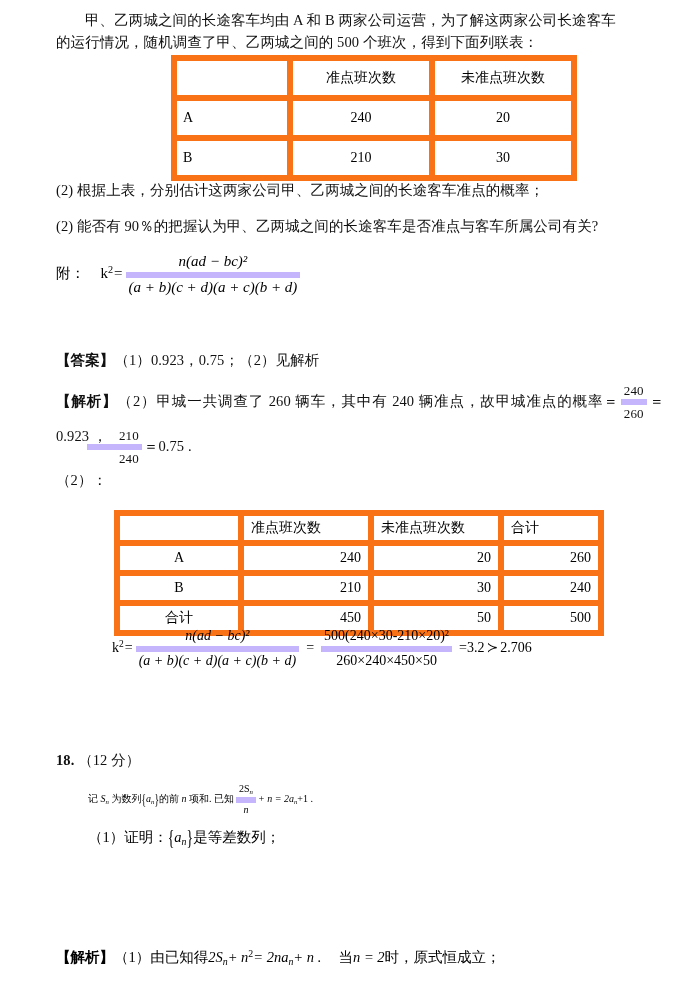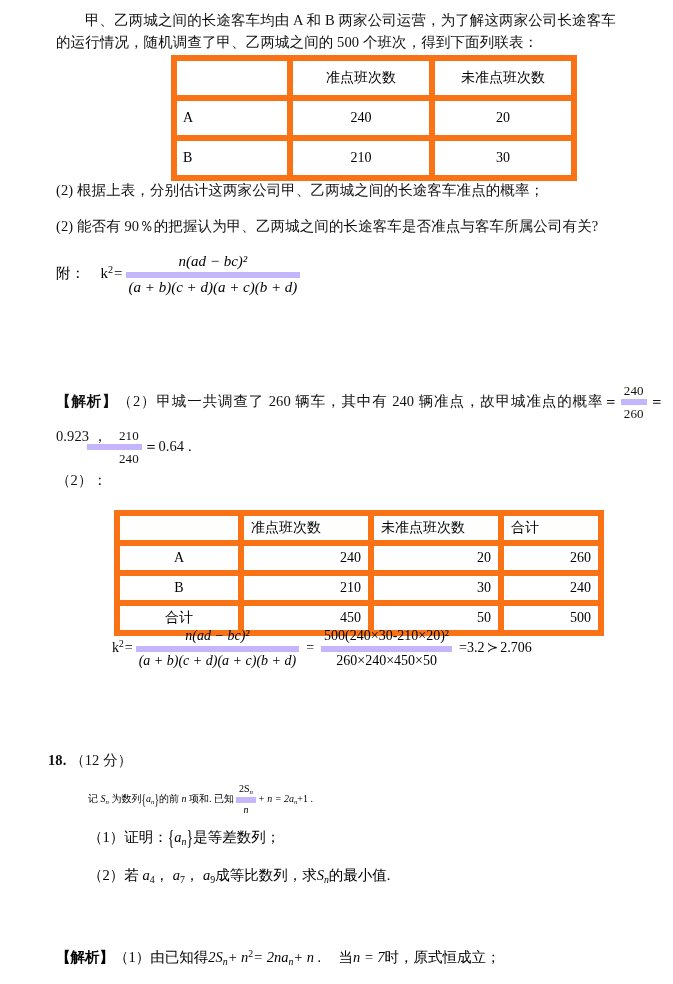--- a/index.html
+++ b/index.html
@@ -162,27 +162,30 @@
   <div class="para body-text" style="top:214px;">
     <span>(2) 能否有 90％的把握认为甲、乙两城之间的长途客车是否准点与客车所属公司有关?</span>
   </div>
 
   <div class="formula-block" style="left:56px; top:253px;">
     <span style="font-size:14.5px;">附：</span>
     <span style="display:inline-block; width:8px;"></span>
     <span class="mn" style="font-size:15px;">k</span><span class="sup">2</span><span class="op">=</span><span class="frac math"><span class="num">n(ad − bc)²</span><span class="den">(a + b)(c + d)(a + c)(b + d)</span></span>
   </div>
 
+  <div class="para body-text" style="top:348px;">
+    <span style="font-weight:bold;">【答案】</span><span>（1）0.923，0.75；（2）见解析</span>
+  </div>
 
   <div class="para body-text" style="top:383px; line-height:28px;">
     <span style="font-weight:bold;">【解析】</span><span>（2）甲城一共调查了 260 辆车，其中有 240 辆准点，故甲城准点的概率＝</span><span class="frac" style="font-style:normal; font-size:13px;"><span class="num">240</span><span class="den">260</span></span><span>＝0.923 ，</span>
   </div>
 
   <div class="para body-text indent2" style="top:428px; line-height:28px;">
-    <span class="frac" style="font-style:normal; font-size:13px;"><span class="num">210</span><span class="den">240</span></span><span>＝0.64 .</span>
+    <span class="frac" style="font-style:normal; font-size:13px;"><span class="num">210</span><span class="den">240</span></span><span>＝0.75 .</span>
   </div>
 
   <div class="para body-text" style="top:468px;">
     <span>（2）：</span>
   </div>
 
   <table class="grid" id="table-contingency-2">
     <tbody>
       <tr>
         <td class="c0 hdr"></td>
@@ -209,44 +212,38 @@
         <td class="c3">500</td>
       </tr>
     </tbody>
   </table>
 
   <div class="formula-block" style="left:112px; top:628px; font-size:14px;">
     <span class="mn">k</span><span class="sup">2</span><span class="op">=</span><span class="frac math"><span class="num">n(ad − bc)²</span><span class="den">(a + b)(c + d)(a + c)(b + d)</span></span><span class="op" style="padding:0 5px;">=</span><span class="frac" style="font-style:normal;"><span class="num">500(240×30-210×20)²</span><span class="den">260×240×450×50</span></span><span class="op" style="padding-left:5px;">=3.2</span><span class="op">≻</span><span class="op">2.706</span>
   </div>
 
 
-  <div class="para" style="left:48px; top:748px;">
+  <div class="para" style="left:56px; top:748px;">
     <span style="font-weight:600;">18.</span>
     <span>（12 分）</span>
   </div>
 
   <div class="formula-block" style="left:88px; top:783px; font-size:10px;">
     <span>记</span>
     <span class="mi">S</span><span class="sub">n</span>
     <span>为数列</span><span class="setbrace">{</span><span class="mi">a</span><span class="sub">n</span><span class="setbrace">}</span><span>的前</span>
     <span class="mi">n</span>
     <span>项和.  已知</span><span class="frac" style="font-style:normal;"><span class="num"><span class="mi" style="font-style:normal;">2S</span><span class="sub">n</span></span><span class="den mi">n</span></span><span class="mi">+ n = 2a</span><span class="sub">n</span><span class="mn">+1 .</span>
   </div>
 
   <div class="formula-block" style="left:88px; top:828px; font-size:14.5px;">
     <span>（1）证明：</span><span class="setbrace">{</span><span class="mi">a</span><span class="sub">n</span><span class="setbrace">}</span><span>是等差数列；</span>
   </div>
 
-  <div class="formula-block" style="left:88px; top:866px; font-size:14.5px;">
-    <span>（2）若</span>
-    <span class="mi">a</span><span class="sub" style="font-style:normal;">4</span><span>，</span>
-    <span class="mi">a</span><span class="sub" style="font-style:normal;">7</span><span>，</span>
-    <span class="mi">a</span><span class="sub" style="font-style:normal;">9</span><span>成等比数列，求</span><span class="mi">S</span><span class="sub">n</span><span>的最小值.</span>
-  </div>
 
 
   <div class="formula-block" style="left:56px; top:948px; font-size:14.5px;">
     <span style="font-weight:bold;">【解析】</span><span>（1）由已知得</span><span class="mi">2S</span><span class="sub">n</span><span class="mi">+ n</span><span class="sup">2</span><span class="mi">= 2na</span><span class="sub">n</span><span class="mi">+ n .</span>
     <span style="display:inline-block;width:10px;"></span>
-    <span>当</span><span class="mi">n = 7</span><span>时，原式恒成立；</span>
+    <span>当</span><span class="mi">n = 2</span><span>时，原式恒成立；</span>
   </div>
 
 </div>
 
 </body></html>

